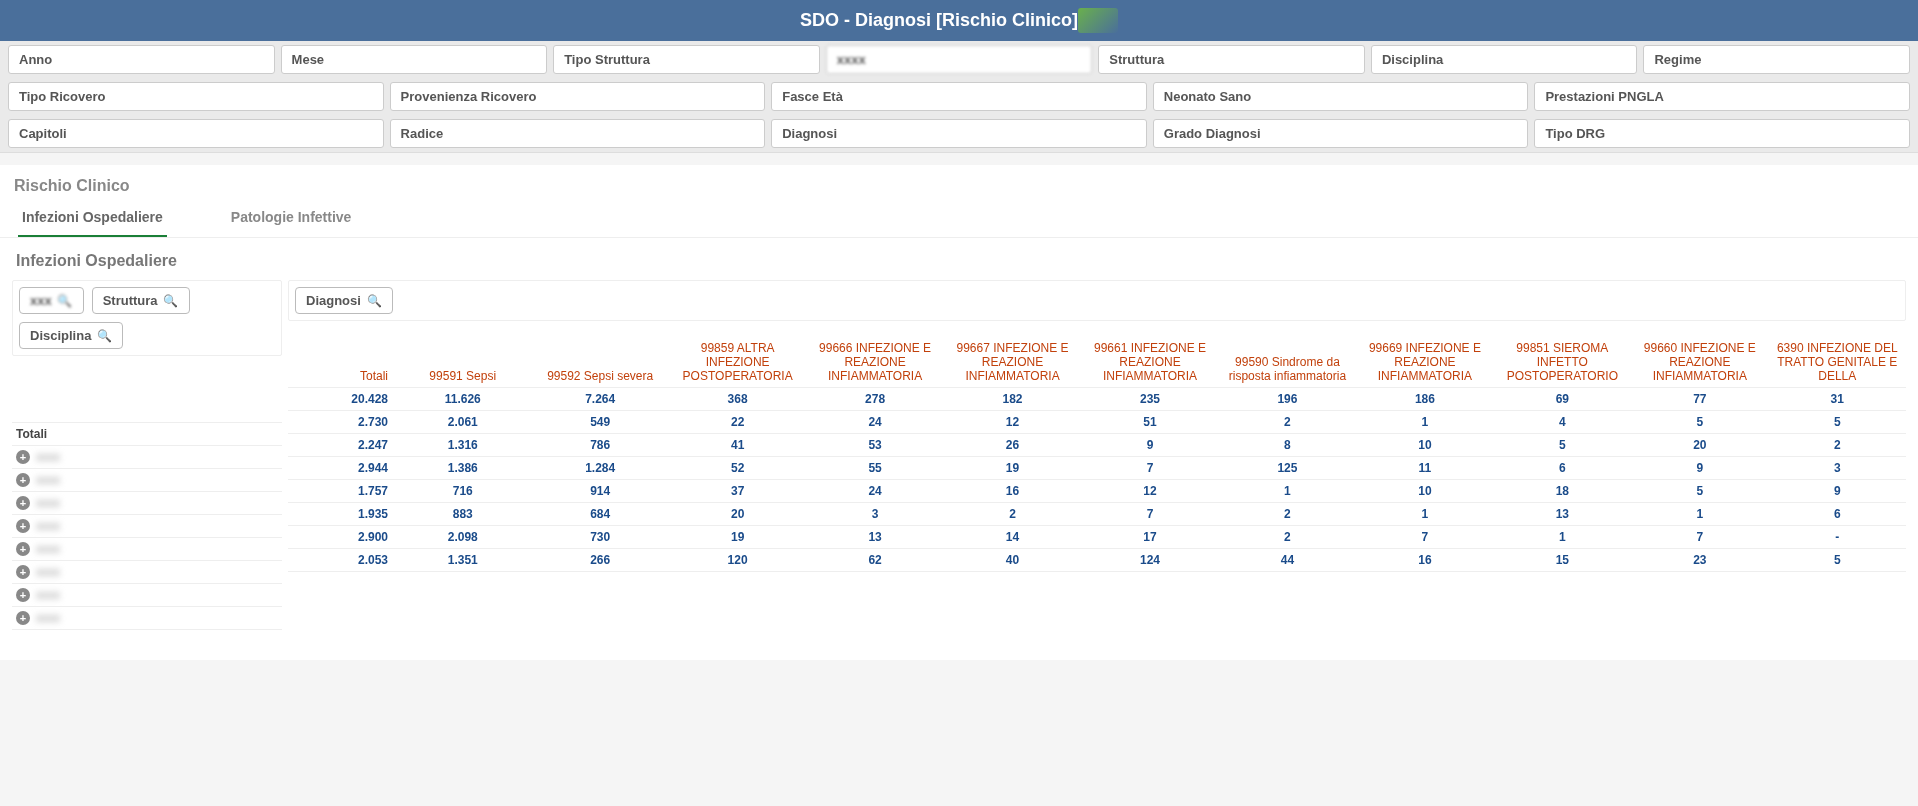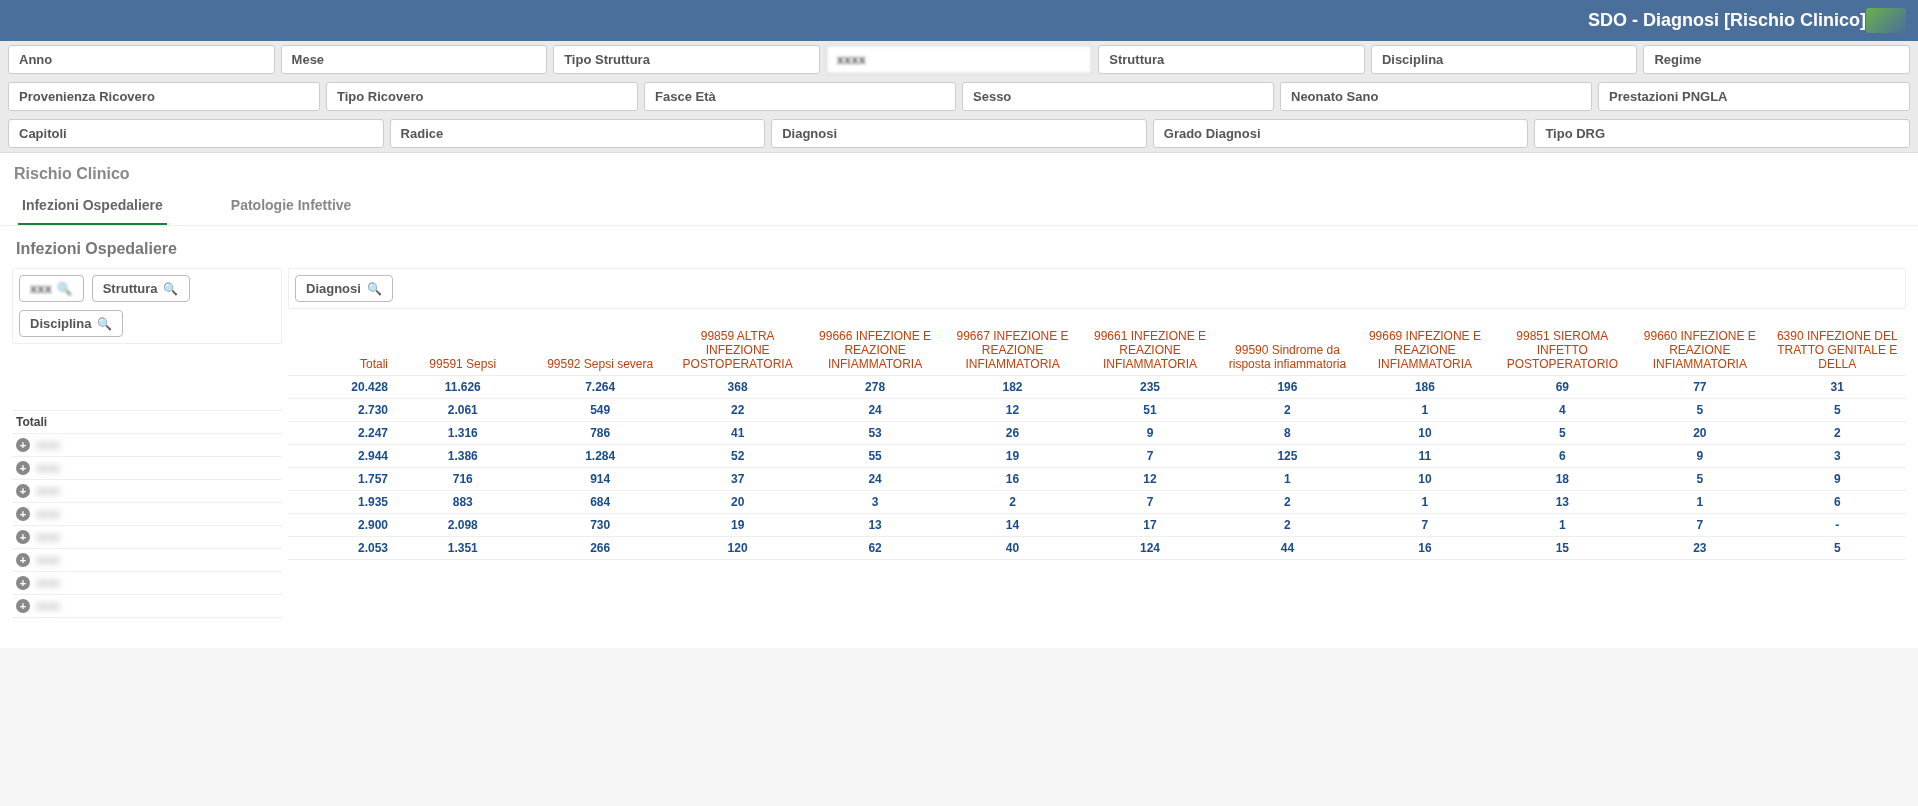--- a/index.html
+++ b/index.html
@@ -5,21 +5,21 @@
 * { box-sizing: border-box; margin: 0; padding: 0; }
 body { font-family: Arial, sans-serif; font-size: 13px; background: #f5f5f5; }
 
 .header-bar {
   background: #4a6f9b;
   color: #fff;
   padding: 8px 12px;
   font-size: 18px;
   font-weight: bold;
   display: flex;
-  justify-content: flex-end;
+  justify-content: center;
   align-items: center;
 }
 .header-icon {
   width: 40px; height: 25px;
   background: linear-gradient(135deg,#6ab04c,#4a6f9b);
   border-radius: 3px;
 }
 
 .filters {
   background: #eaeaea;
@@ -43,20 +43,21 @@
   cursor: pointer;
 }
 .filter-box.blur { filter: blur(1.5px); }
 
 .section-title {
   color: #888;
   font-weight: bold;
   font-size: 16px;
   padding: 12px 14px 6px;
   background: #fff;
+  margin-top: 12px;
 }
 .tabs {
   display: flex;
   gap: 60px;
   padding: 0 18px;
   background: #fff;
   border-bottom: 1px solid #eee;
 }
 .tab {
   padding: 8px 4px 10px;
@@ -129,24 +130,23 @@
   <div class="filter-row" id="frow1">
       <div class="filter-box">Anno</div>
       <div class="filter-box">Mese</div>
       <div class="filter-box">Tipo Struttura</div>
       <div class="filter-box blur">xxxx</div>
       <div class="filter-box">Struttura</div>
       <div class="filter-box">Disciplina</div>
       <div class="filter-box">Regime</div>
     </div>
   <div class="filter-row" id="frow2">
+      <div class="filter-box">Tipo Ricovero</div>
       <div class="filter-box">Provenienza Ricovero</div>
-      <div class="filter-box">Tipo Ricovero</div>
       <div class="filter-box">Fasce Età</div>
-      <div class="filter-box">Sesso</div>
       <div class="filter-box">Neonato Sano</div>
       <div class="filter-box">Prestazioni PNGLA</div>
     </div>
   <div class="filter-row" id="frow3">
       <div class="filter-box">Capitoli</div>
       <div class="filter-box">Radice</div>
       <div class="filter-box">Diagnosi</div>
       <div class="filter-box">Grado Diagnosi</div>
       <div class="filter-box">Tipo DRG</div>
     </div>

